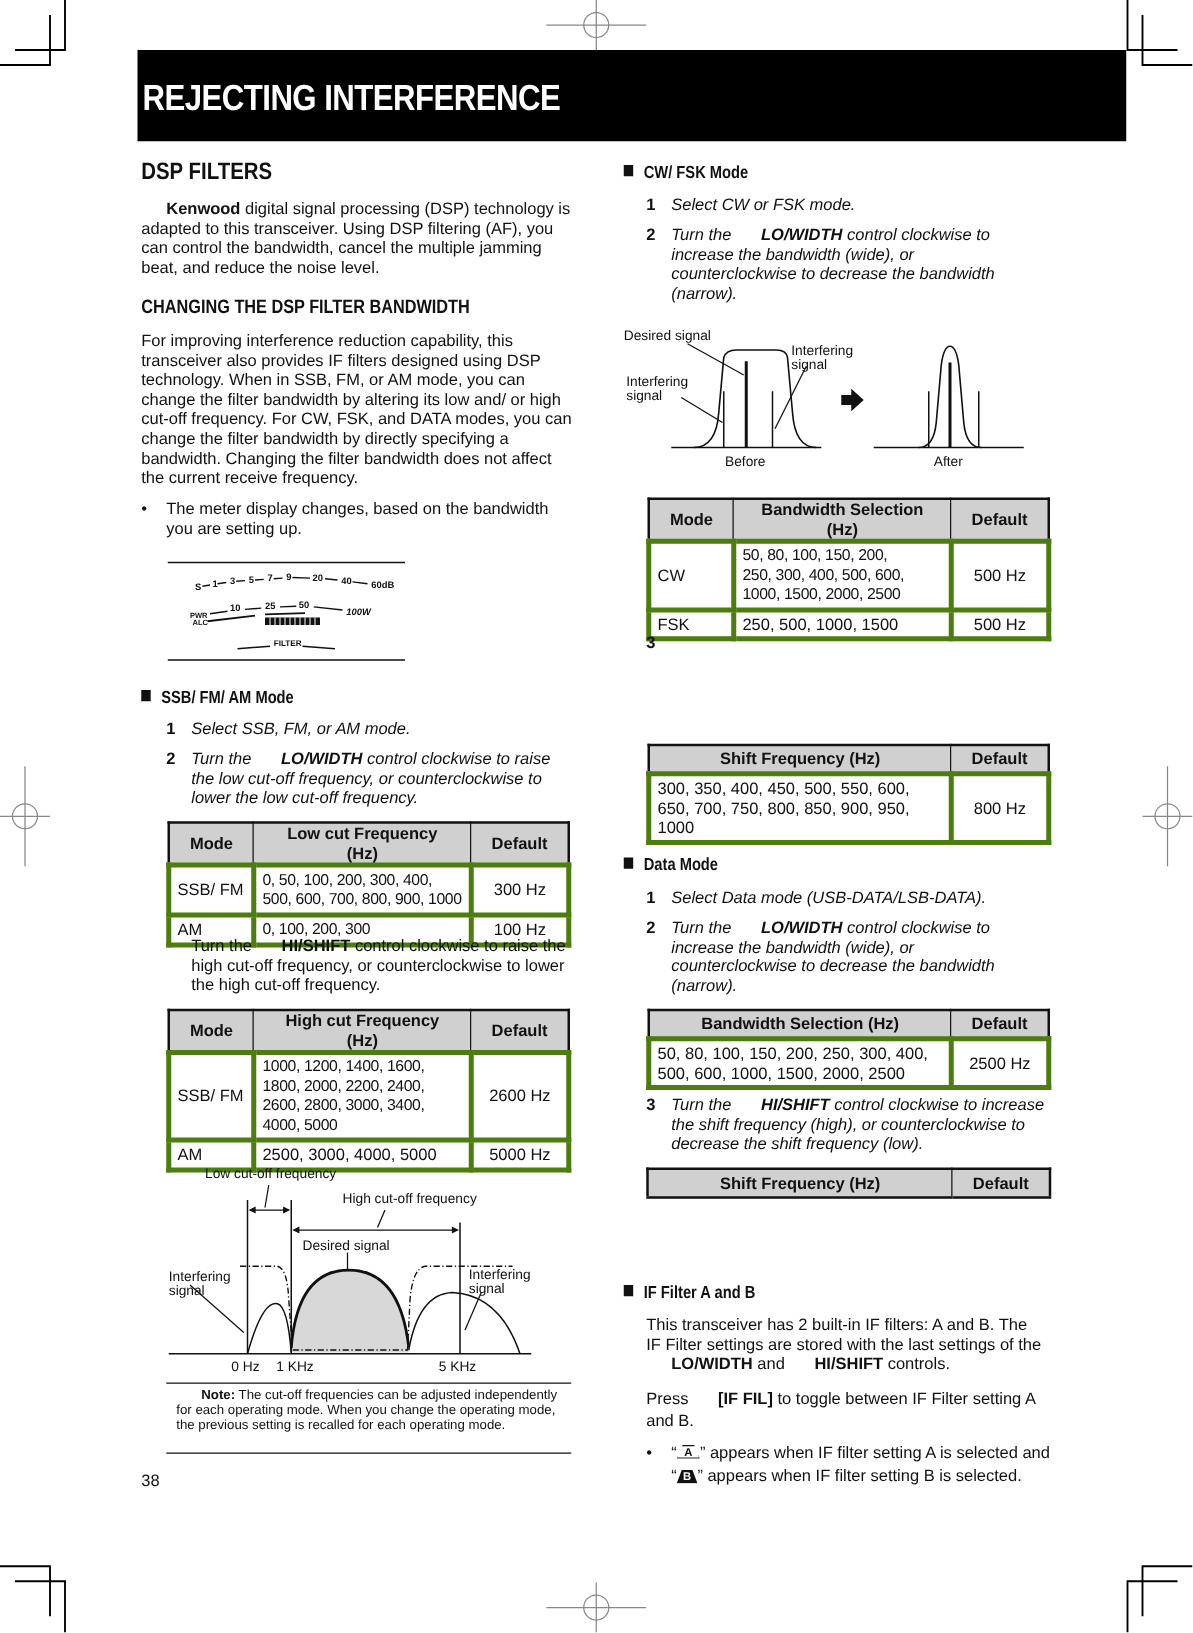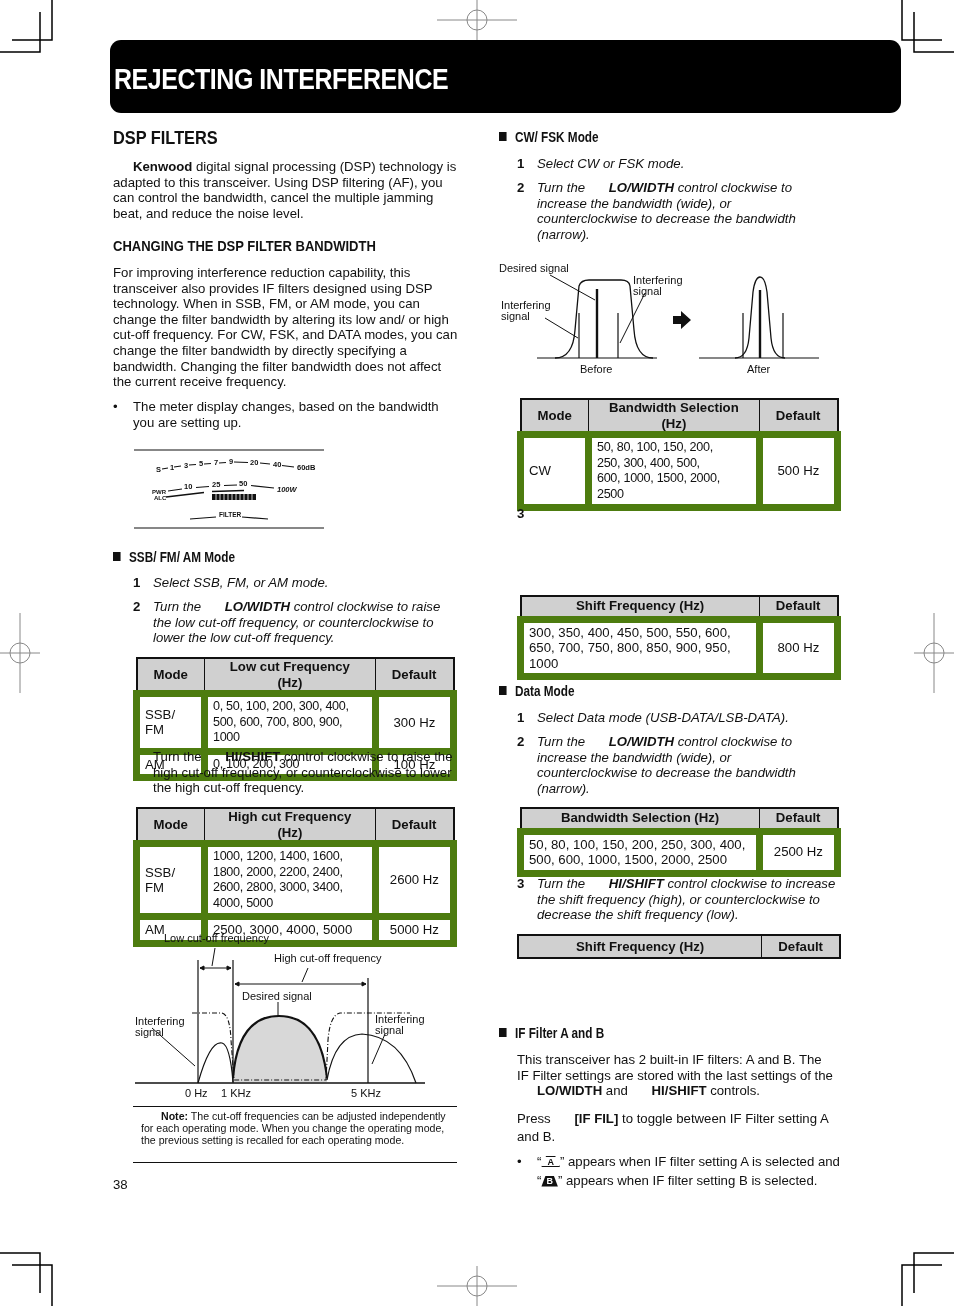--- a/index.html
+++ b/index.html
@@ -1,33 +1,33 @@
 <!DOCTYPE html>
 <html><head>
 <meta charset="utf-8">
 <style>
   * { box-sizing: border-box; margin: 0; padding: 0; }
   html, body { width: 954px; height: 1306px; background: #fff; overflow: hidden; }
   body { position: relative; font-family: "Liberation Sans", sans-serif; color: #111; font-size: 13.2px; line-height: 15.6px; }
   .abs { position: absolute; }
   .marks { position: absolute; left: 0; top: 0; width: 954px; height: 1306px; pointer-events: none; }
-  .banner { position: absolute; left: 110px; top: 40px; width: 791px; height: 73px; background: #000; border-radius: 11px; }
+  .banner { position: absolute; left: 110px; top: 40px; width: 791px; height: 73px; background: #000; }
   .banner-title { position: absolute; left: 4px; top: 32px; color: #fff; font-family: "Liberation Sans", sans-serif; font-weight: bold; font-size: 29px; letter-spacing: -0.5px; transform: scaleX(0.86); transform-origin: left; white-space: nowrap; }
   .h1 { font-weight: bold; font-size: 19px; transform: scaleX(0.86); transform-origin: left; white-space: nowrap; }
   .h2 { font-weight: bold; font-size: 15.5px; transform: scaleX(0.84); transform-origin: left; white-space: nowrap; }
   .h3 { font-weight: bold; font-size: 14px; transform: scaleX(0.84); transform-origin: left; white-space: nowrap; }
   .sq { display: inline-block; width: 9px; height: 9px; background: #111; margin-right: 10px; vertical-align: 1px; }
   p { margin: 0; }
   .step { position: absolute; }
   .step .num { position: absolute; left: 0; top: 0; font-weight: bold; }
   .step .txt { position: absolute; left: 20px; top: 0; font-style: italic; }
   b { font-weight: bold; margin-left: 20px; }
   table.t { position: absolute; border-collapse: collapse; border: 2px solid #111; font-size: 13.2px; }
   table.t th { background: #d0d0d0; font-weight: bold; border: 1px solid #111; border-bottom: 2px solid #111; height: 23px; text-align: center; padding: 0 16px; }
-  table.t td { border: 7px solid #4d7c0f; padding: 2px 5px; vertical-align: middle; line-height: 15.5px; }
+  table.t td { border: 4px solid #4d7c0f; padding: 2px 5px; vertical-align: middle; line-height: 15.5px; }
   table.t td.c { text-align: center; }
   table.t td.small { font-size: 12.6px; letter-spacing: -0.3px; }
   .note { position: absolute; font-size: 10.6px; line-height: 12px; }
   .bullet-dot { position: absolute; left: 0; top: 0; }
   .icon-a, .icon-b { display: inline-block; font-size: 9px; font-weight: bold; line-height: 10px; height: 11px; padding: 0 3px; vertical-align: 1px; }
   .icon-a { border: 1px solid #111; border-bottom-width: 1px; clip-path: polygon(25% 0, 75% 0, 100% 100%, 0 100%); padding: 0 5px; }
   .icon-b { background: #111; color: #fff; clip-path: polygon(25% 0, 75% 0, 100% 100%, 0 100%); padding: 0 5px; }
 </style>
 </head>
 <body>
@@ -239,20 +239,25 @@
       <tr>
     <th style="width:52px;">Mode</th>
     <th>Bandwidth Selection (Hz)</th>
     <th style="width:74px;">Default</th>
   </tr>
   <tr style="height:53px;">
     <td>CW</td>
     <td class="small" style="padding-right:30px;">50, 80, 100, 150, 200, 250, 300, 400, 500, 600, 1000, 1500, 2000, 2500</td>
     <td class="c">500 Hz</td>
   </tr>
+  <tr style="height:22px;">
+    <td>FSK</td>
+    <td>250, 500, 1000, 1500</td>
+    <td class="c">500 Hz</td>
+  </tr>
 </tbody>
   </table>
 
 <div class="step" style="left:517px;top:506px;width:325px;height:80px;">
   <span class="num">3</span>
 </div>
 
 <table class="t" style="left:517px;top:595px;width:324px;">
   <tbody>
       <tr>

